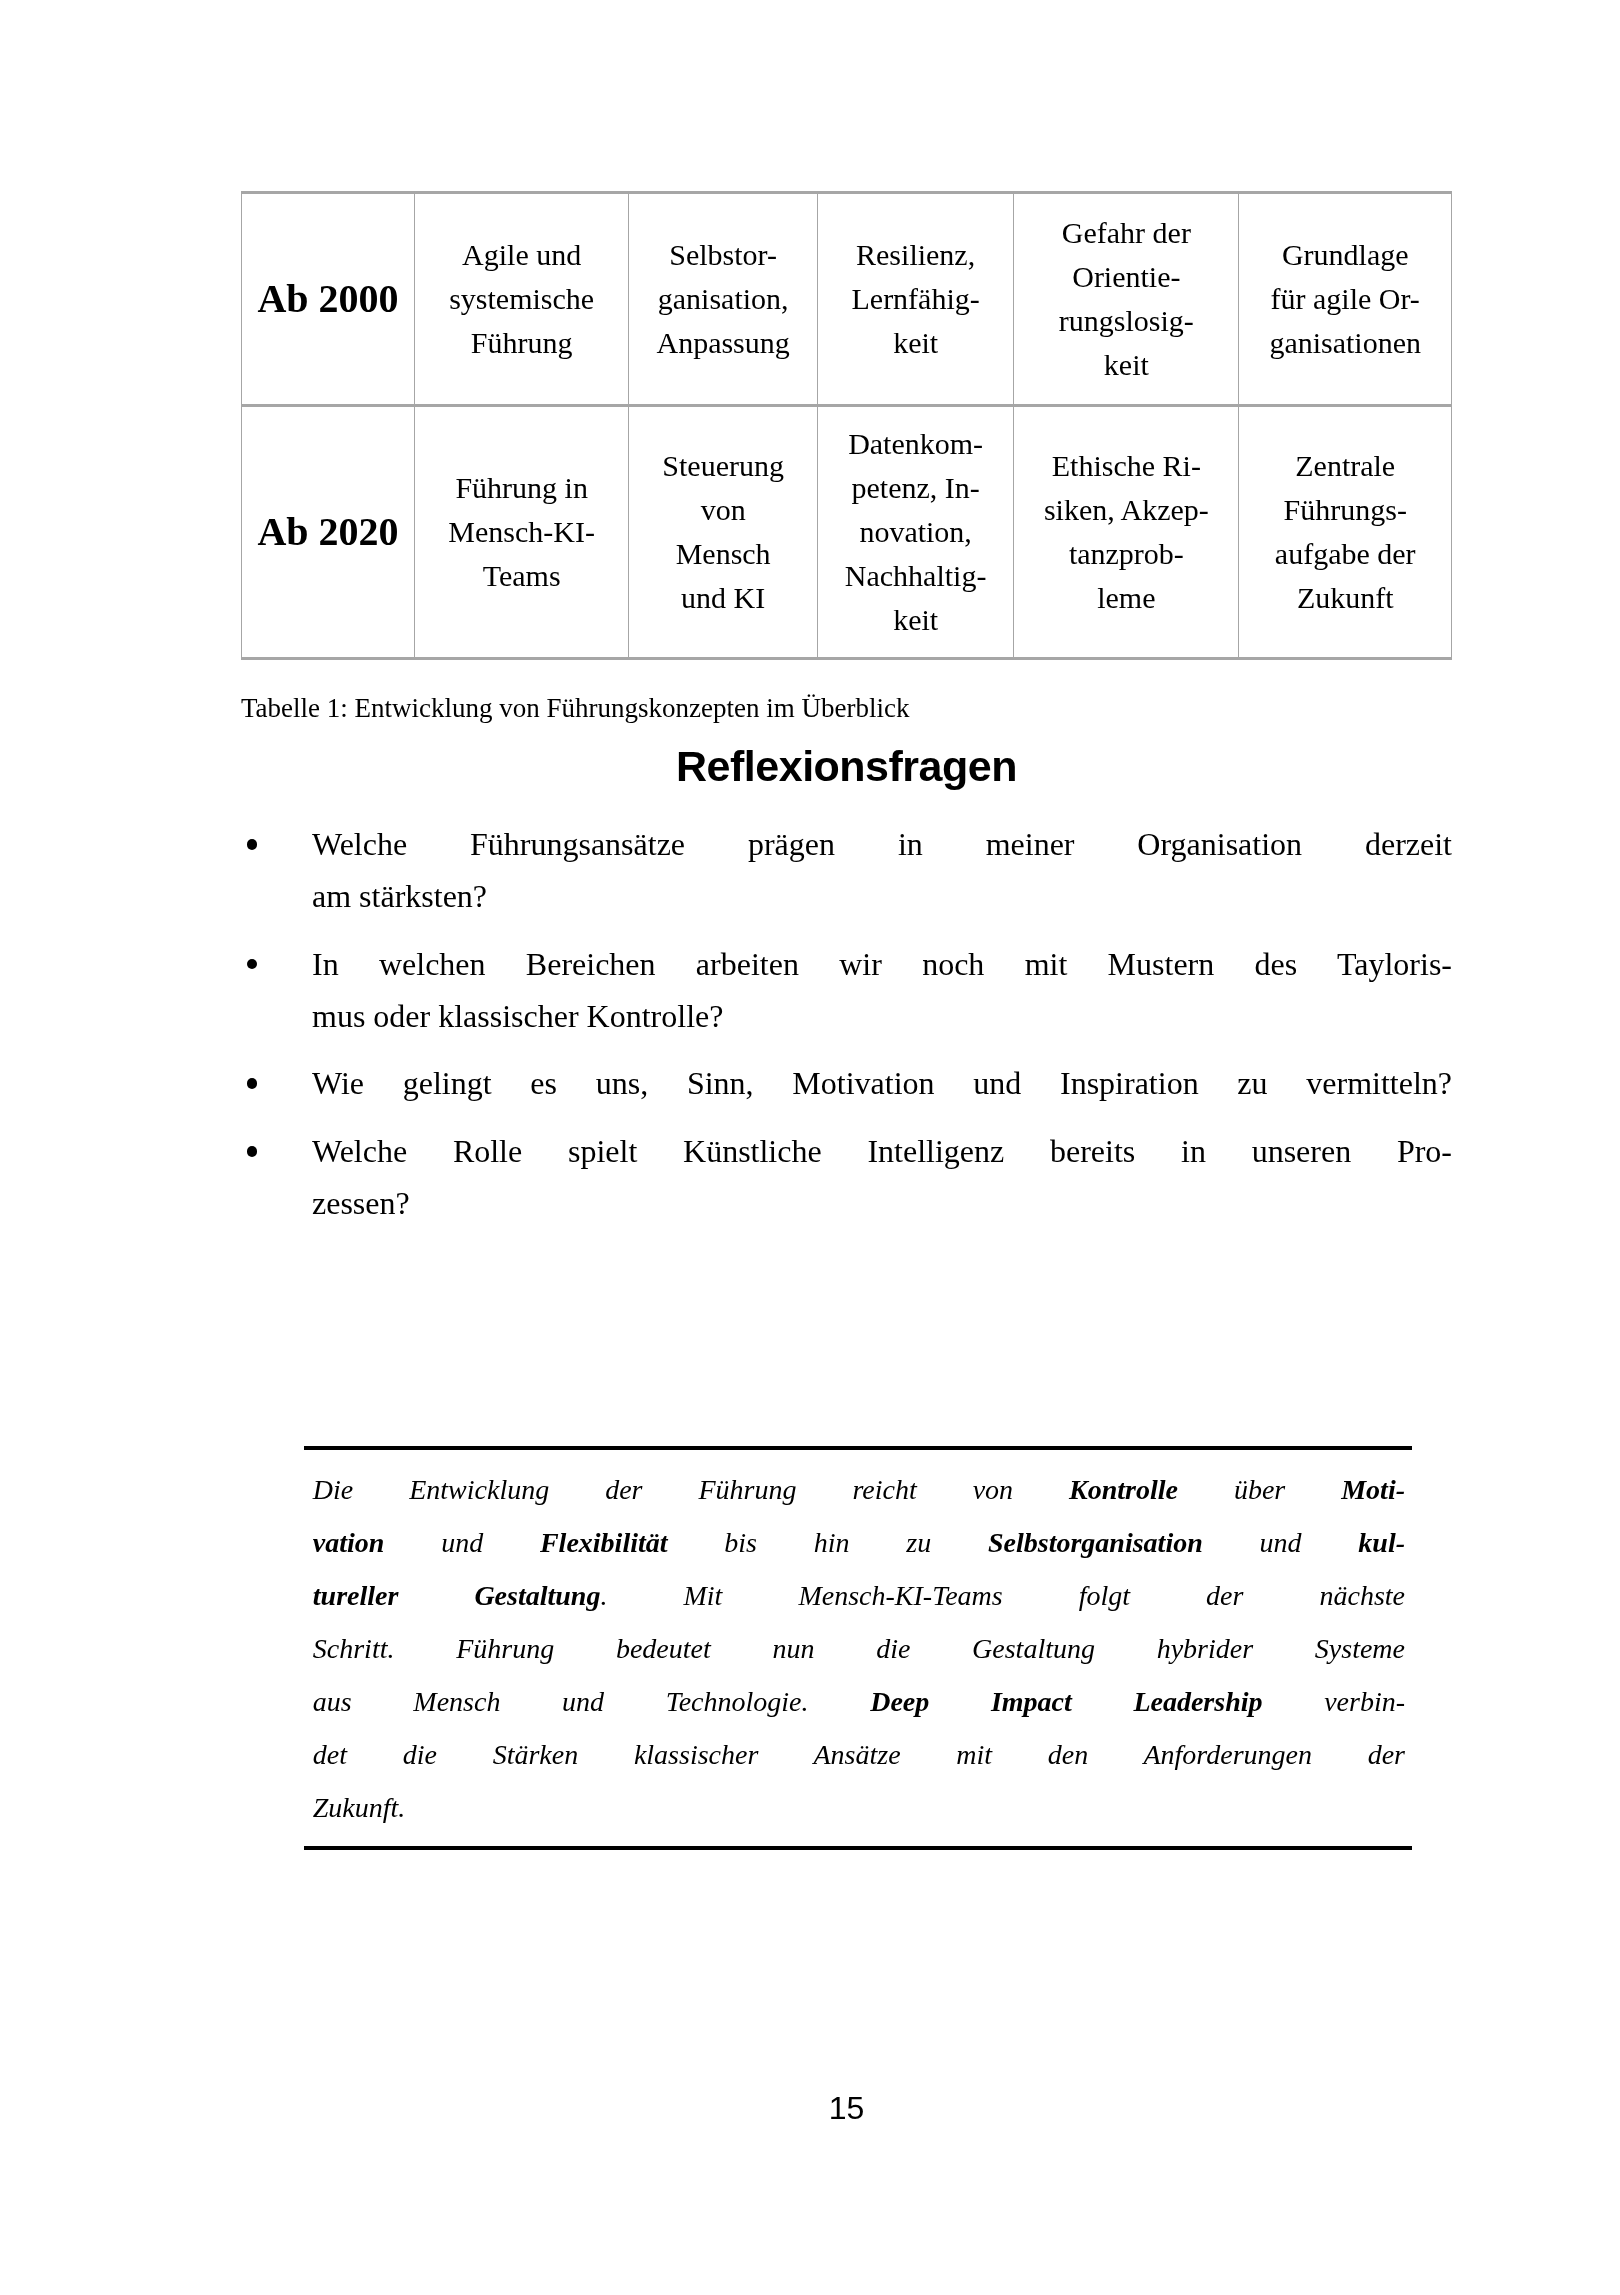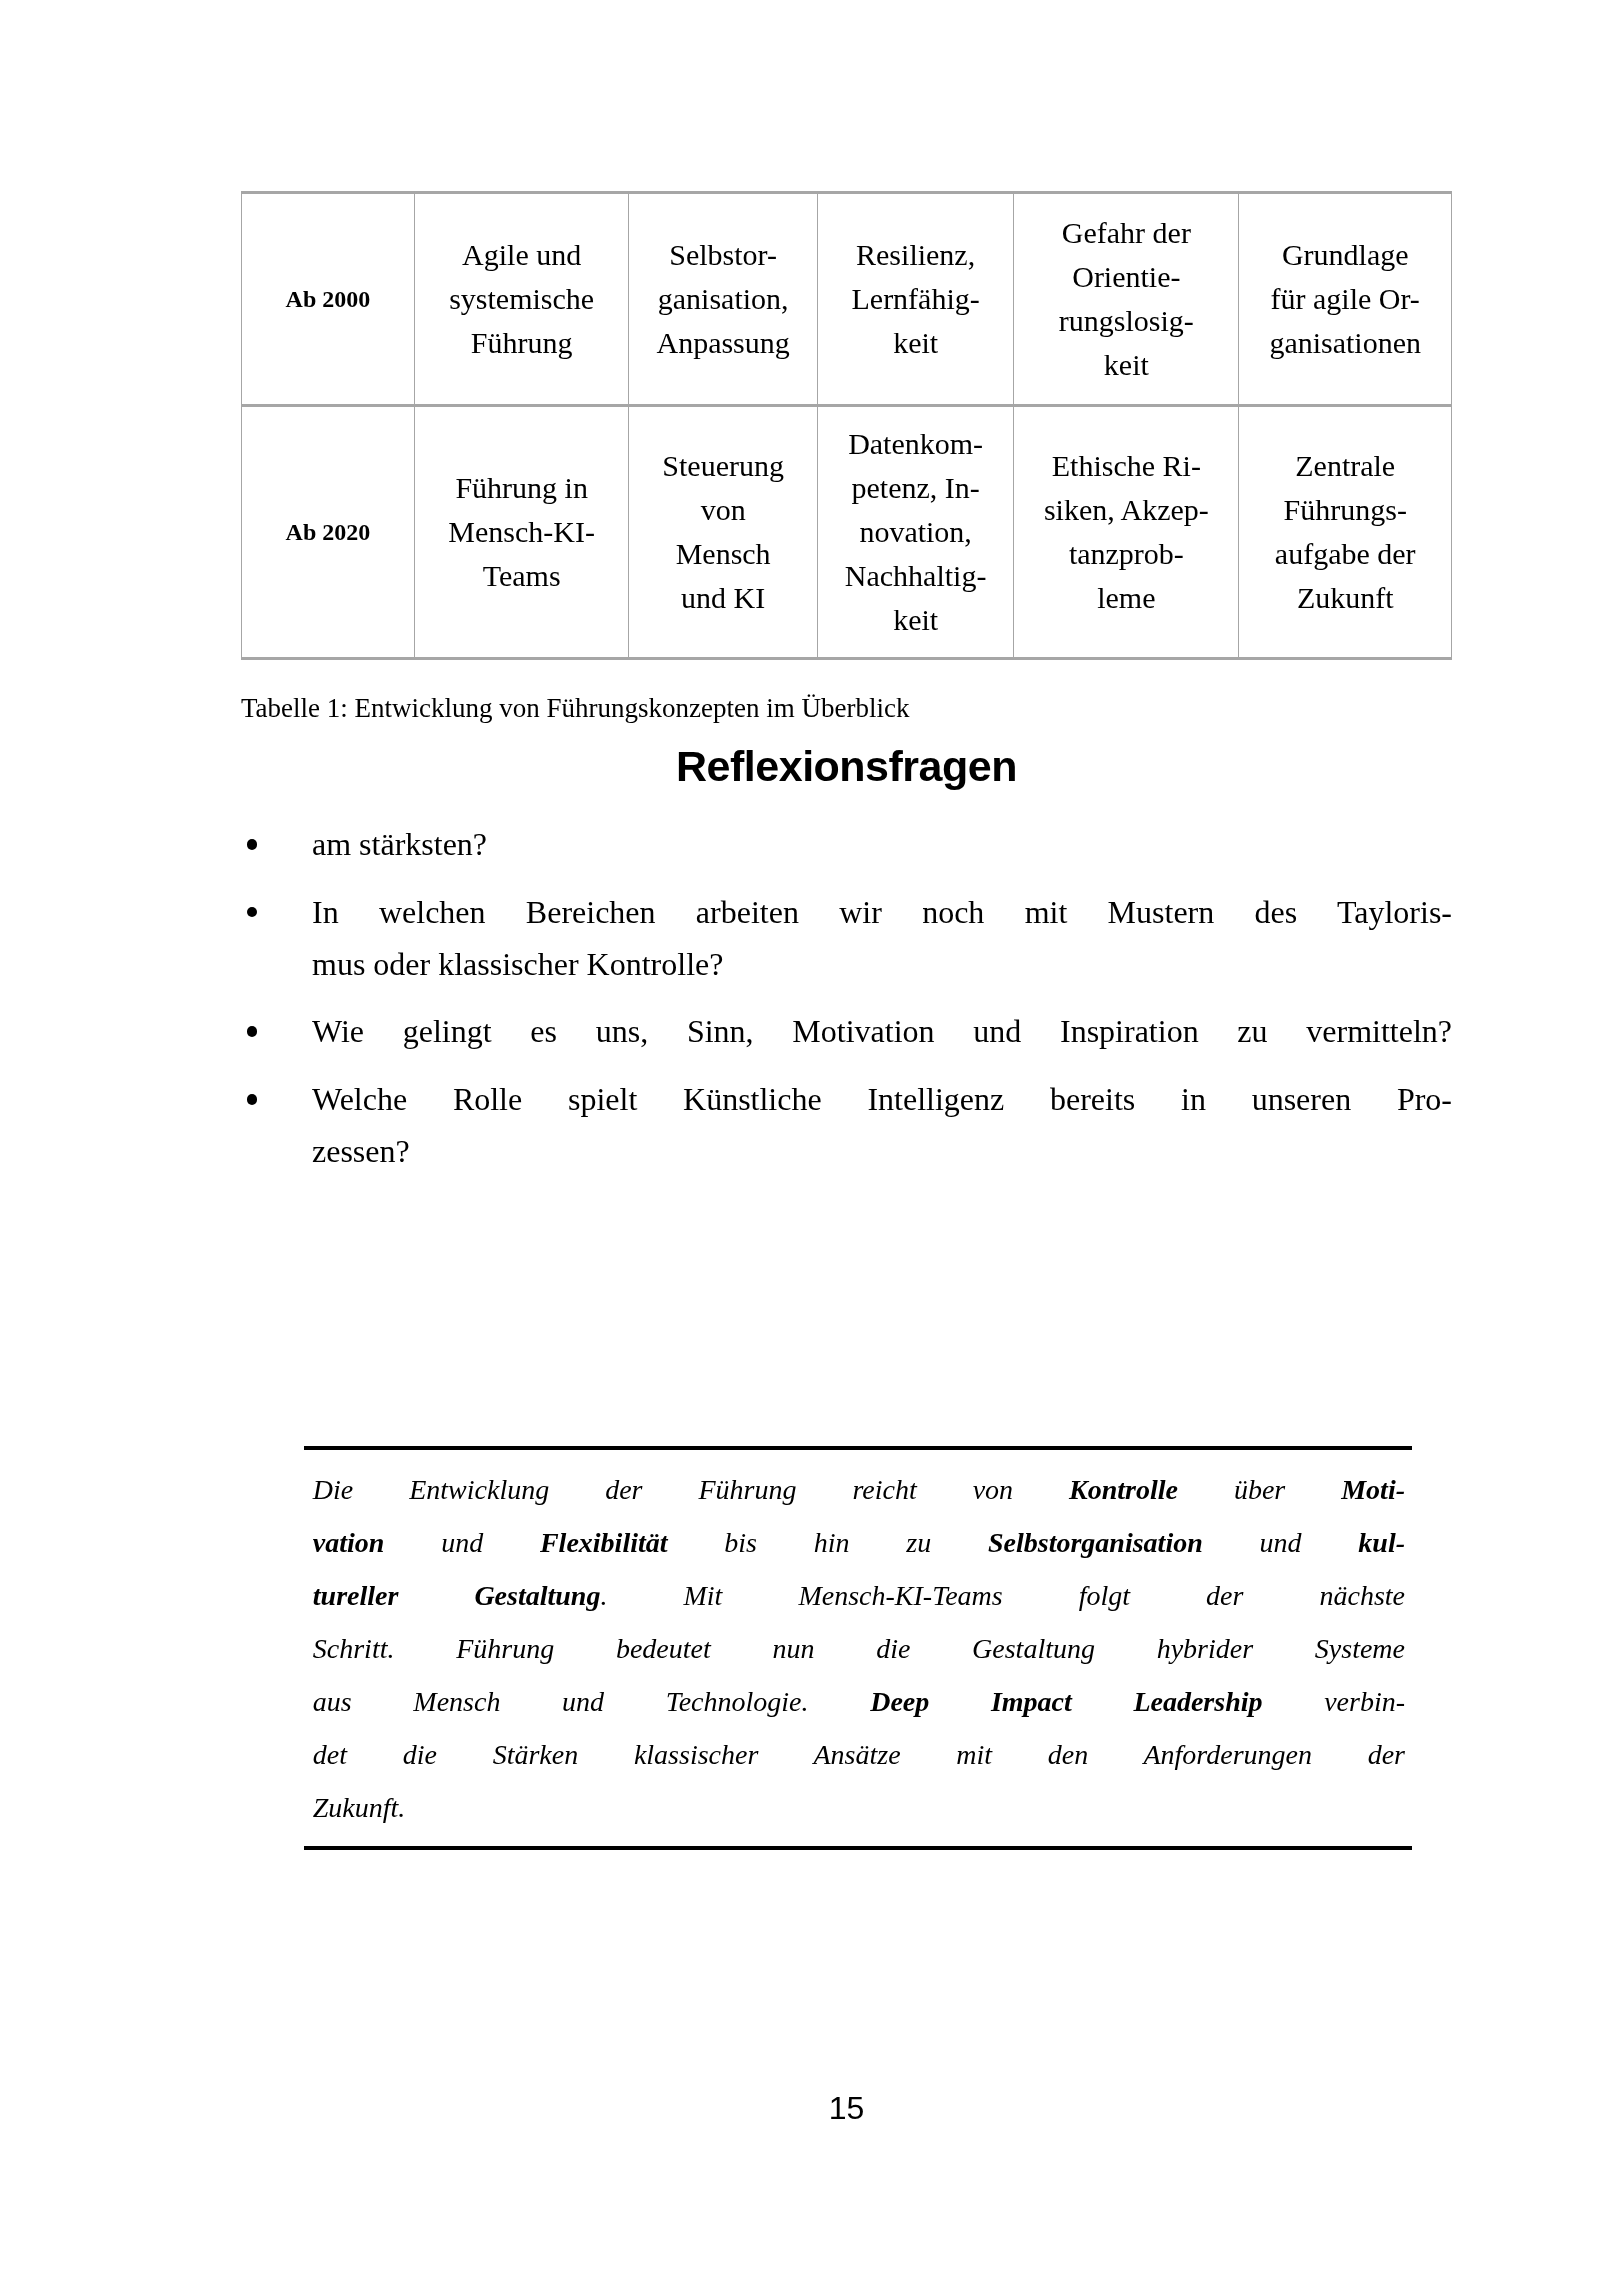--- a/index.html
+++ b/index.html
@@ -43,21 +43,21 @@
     justify-content:center;
     align-items:center;
     text-align:center;
     font-size:30px;
     line-height:44px;
     overflow:hidden;
     padding:2.8px 1.9px;
     box-sizing:border-box;
   }
   .t-cell + .t-cell{border-left:1.4px solid var(--table-border);}
-  .t-period{font-weight:bold;font-size:24px;}
+  .t-period{font-weight:bold;font-size:40px;}
 
   .caption{
     position:absolute;
     left:241px; top:692px;
     width:1211px;
     font-size:27px;
     line-height:33px;
   }
 
   
@@ -210,20 +210,21 @@
       </div>
     </div>
 
   <div class="caption">Tabelle 1: Entwicklung von Führungskonzepten im Überblick</div>
 
   <h2 class="heading">Reflexionsfragen</h2>
 
   <div class="bullets">
       <div class="bullet-item">
         <span class="bullet-dot"></span>
+        <div class="text-line fill">Welche Führungsansätze prägen in meiner Organisation derzeit</div>
         <div class="text-line">am stärksten?</div>
       </div>
       <div class="bullet-item">
         <span class="bullet-dot"></span>
         <div class="text-line fill">In welchen Bereichen arbeiten wir noch mit Mustern des Tayloris-</div>
         <div class="text-line">mus oder klassischer Kontrolle?</div>
       </div>
       <div class="bullet-item">
         <span class="bullet-dot"></span>
         <div class="text-line fill">Wie gelingt es uns, Sinn, Motivation und Inspiration zu vermitteln?</div>

